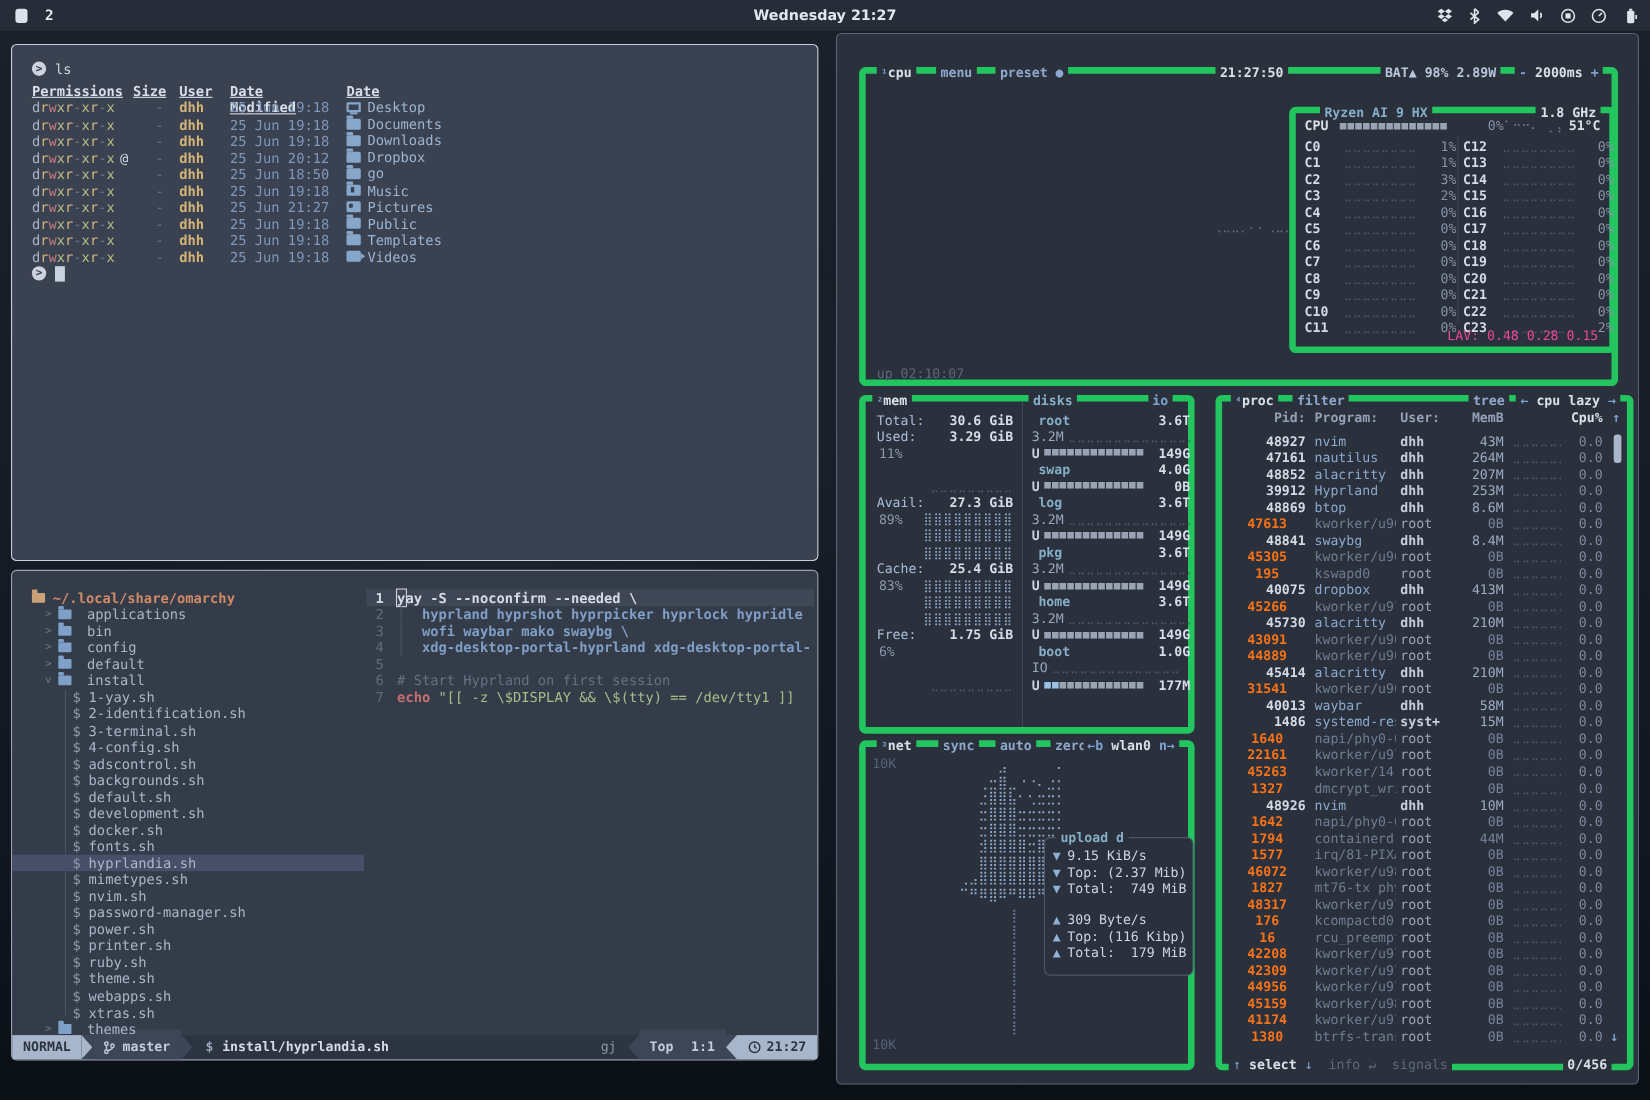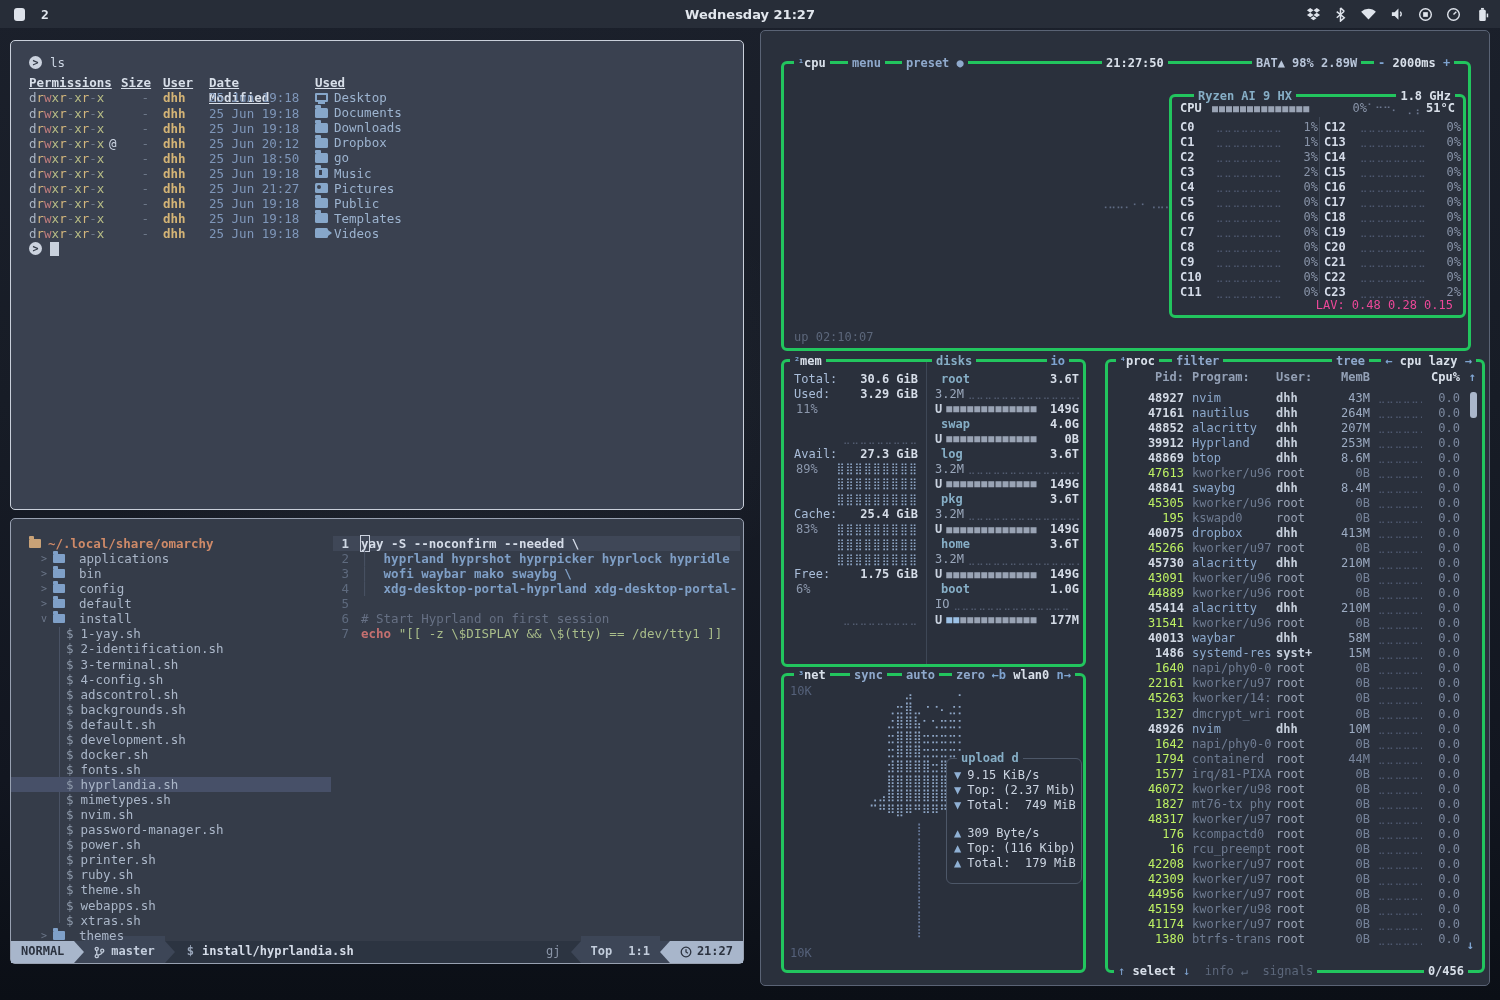--- a/index.html
+++ b/index.html
@@ -91,21 +91,21 @@
   .pl.r-mid{ border-left:10px solid #3d4657; }
   .pl.l-mid{ border-right:10px solid #3d4657; }
   .pl.l-light{ border-right:10px solid #a8b6cb; }
   #sl-file{ margin-left:12px; color:#d5dce8; display:flex; gap:8px; align-items:center; }
   #sl-file .dollar{ color:#9aa7bb; }
   #sl-right{ margin-left:auto; display:flex; align-items:center; }
   #sl-gj{ color:#8b96a8; margin-right:10px; font-weight:normal; }
 
   
   #btop{ left:760px; top:30px; width:730px; height:956px; background:#2a303c; border:1px solid #5a6375; font-size:12px; }
-  .bbox{ position:absolute; border:3px solid #22c55e; border-radius:6px; }
+  .bbox{ position:absolute; border:6px solid #22c55e; border-radius:6px; }
   .btitle{ position:absolute; top:-8px; background:#2a303c; padding:0 4px; color:#9db5d6; font-weight:bold; white-space:nowrap; }
   .btitle .sup{ color:#7ea3d0; font-size:10px; }
   .bfoot{ position:absolute; bottom:-8px; background:#2a303c; padding:0 4px; white-space:nowrap; }
   .opt{ color:#8fa9cc; }
   .wht{ color:#d9e0ea; font-weight:bold; }
   .dim{ color:#5c677b; }
   .blue{ color:#7ea3d0; }
   .teal{ color:#86aec6; font-weight:bold; }
   .leader{ color:#4f5970; font-size:10px; letter-spacing:1px; overflow:hidden; flex:1; margin:0 6px; }
   .blocks{ font-size:10px; letter-spacing:1px; color:#99a3b4; }
@@ -148,21 +148,21 @@
   #proc-head{ position:absolute; left:6px; right:6px; top:8px; display:grid;
     grid-template-columns:70px 8px 1fr 52px 46px 52px 38px 16px; color:#93a0b5; font-weight:bold; }
   #proc-rows{ position:absolute; left:6px; right:6px; top:28px; }
   .proc-row{ height:15.06px; display:grid; grid-template-columns:70px 8px 1fr 52px 46px 52px 38px 16px; align-items:center; }
   .pr-pid{ text-align:right; color:#d3dae5; font-weight:bold; }
   .pr-prog{ color:#8ca9cd; overflow:hidden; white-space:nowrap; }
   .pr-user{ color:#c6cfdc; font-weight:bold; padding-left:4px; }
   .pr-mem{ text-align:right; color:#9dacc3; }
   .pr-meter{ color:#4f5970; font-size:10px; letter-spacing:1px; padding-left:8px; overflow:hidden; }
   .pr-cpu{ text-align:right; color:#7d8aa0; }
-  .proc-row.dim .pr-pid{ color:#bef264; font-weight:normal; }
+  .proc-row.dim .pr-pid{ color:#f97316; font-weight:bold;text-align:center; }
   .proc-row.dim .pr-prog{ color:#6f7c92; }
   .proc-row.dim .pr-user{ color:#9aa4b5; font-weight:normal; }
   .proc-row.dim .pr-mem{ color:#76839a; }
   #proc-scroll{ position:absolute; right:5px; top:30px; width:7px; height:26px; background:#aab6ca; border-radius:3px; }
   #proc-downarrow{ position:absolute; right:8px; bottom:18px; color:#7ea3d0; font-weight:bold; }
 </style>
 </head>
 <body>
 
 <div id="topbar">
@@ -218,21 +218,21 @@
   <div id="term-body">
     <div class="prompt-line">
       <span class="pcirc">&gt;</span>
       <span>ls</span>
     </div>
     <div class="ls-grid ls-head">
       <span style="grid-column:1/3">Permissions</span>
       <span class="col-size">Size</span>
       <span class="col-user">User</span>
       <span class="col-date" style="color:#d8dfe9">Date Modified</span>
-      <span class="col-name" style="color:#d8dfe9">Used</span>
+      <span class="col-name" style="color:#d8dfe9">Date</span>
     </div>
     <div>
 
     <div class="ls-grid">
           <span><span class="p-d">d</span><span class="p-r">r</span><span class="p-w">w</span><span class="p-x">x</span><span class="p-r">r</span><span class="p-o">-</span><span class="p-x">x</span><span class="p-r">r</span><span class="p-o">-</span><span class="p-x">x</span></span>
           <span class="xattr"></span>
           <span class="col-size dim-dash">-</span>
           <span class="col-user u-dhh">dhh</span>
           <span class="col-date">25 Jun 19:18</span>
           <span class="col-name">

